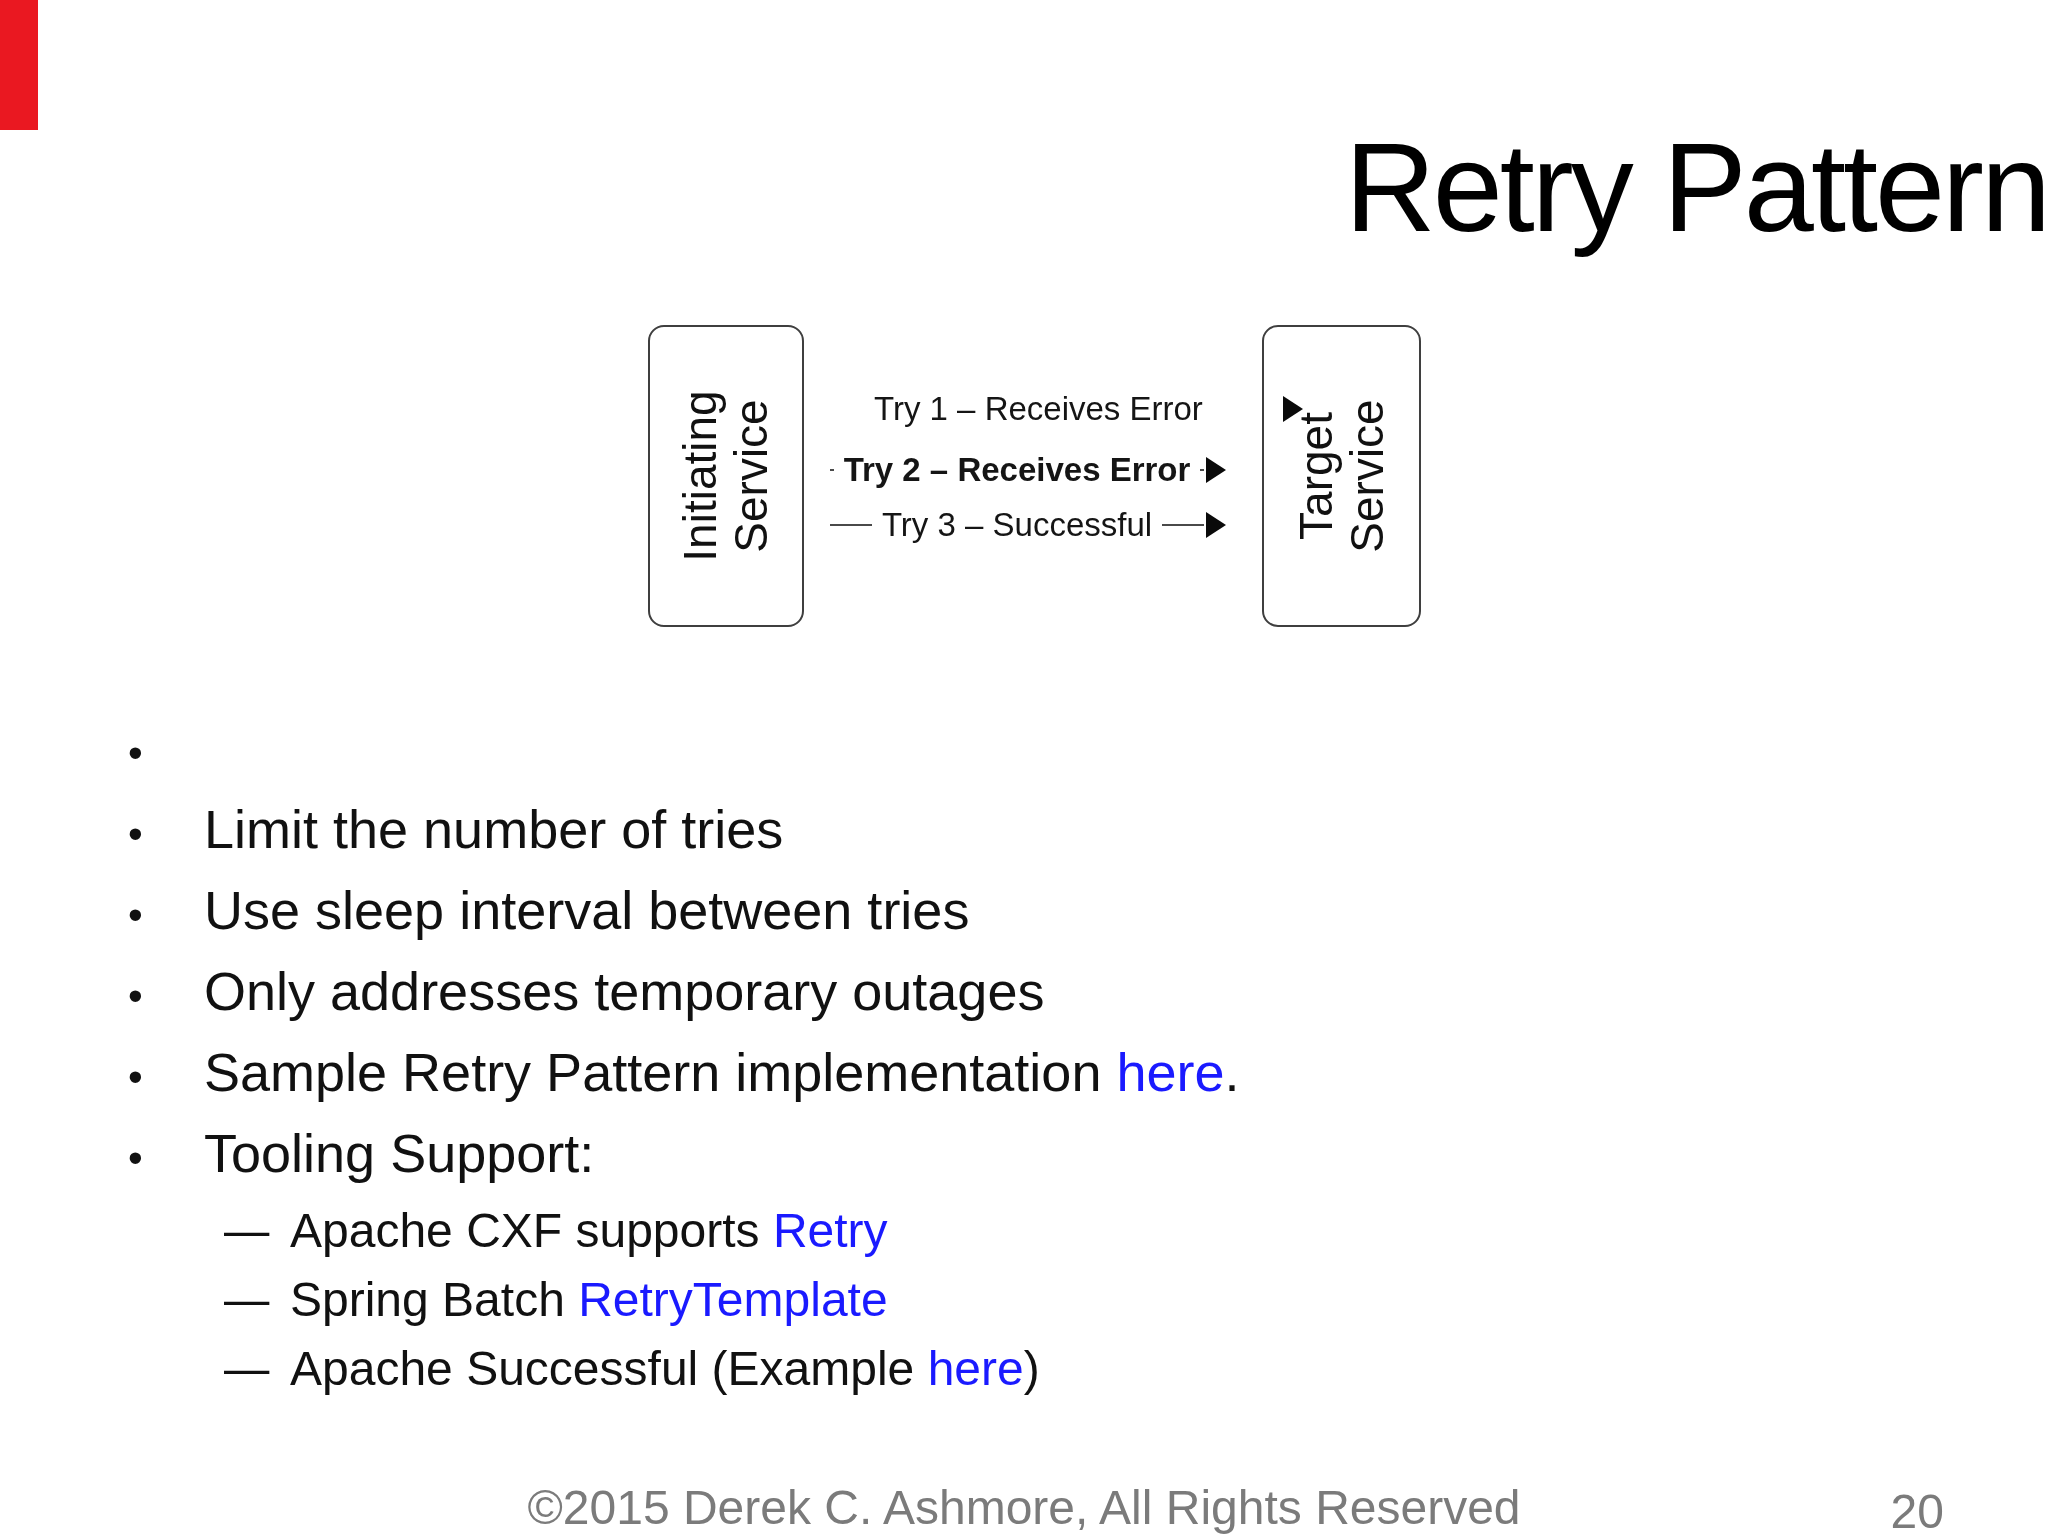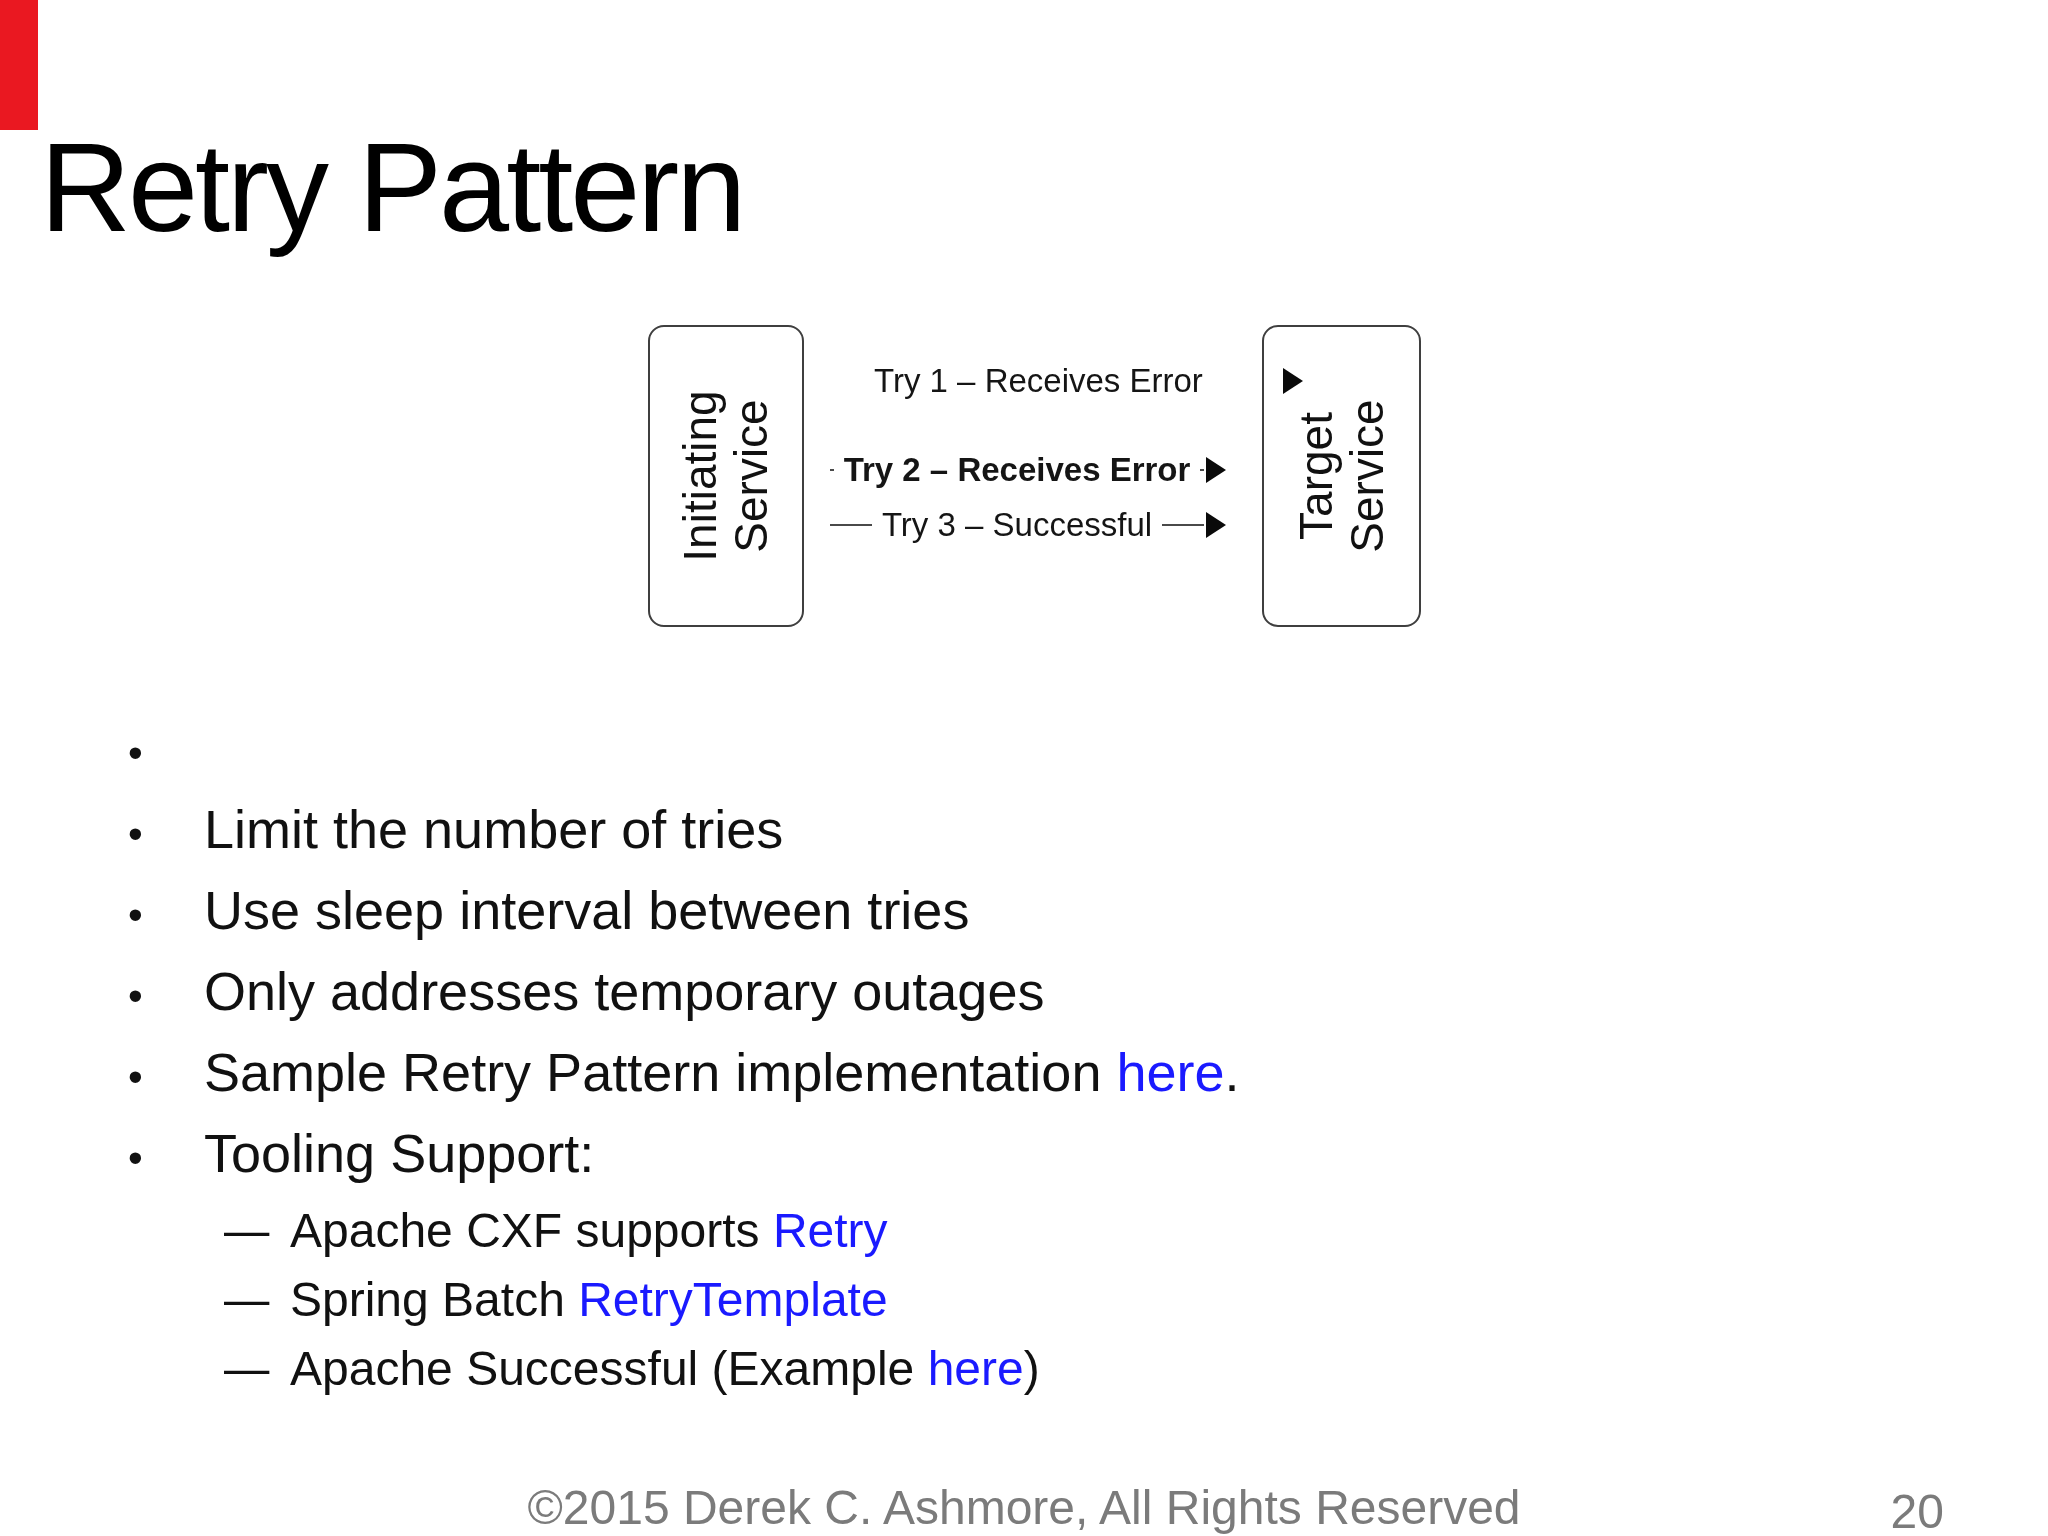--- a/index.html
+++ b/index.html
@@ -4,41 +4,41 @@
 <style>
   html,body{margin:0;padding:0;background:#fff;}
   .slide{
     position:relative;width:2048px;height:1536px;overflow:hidden;
     background:#fff;color:var(--text,#111);
     font-family:"Liberation Sans",sans-serif;
   }
   .red-bar{position:absolute;left:0;top:0;width:38px;height:130px;background:var(--red,#ea1821);}
   .title{
     position:absolute;left:0;right:0;top:112px;margin:0;
-    text-align:left;font-size:126px;font-weight:400;letter-spacing:-3px;
+    text-align:right;font-size:126px;font-weight:400;letter-spacing:-3px;
     line-height:1.2;color:#000;padding-left:40px;
   }
   
   .svc-box{
     position:absolute;top:325px;width:152px;height:298px;background:#fff;
     border:2px solid var(--stroke,#3f3f3f);border-radius:16px;
   }
   .svc-box.left{left:648px;}
   .svc-box.right{left:1262px;width:155px;}
   .svc-label{
     position:absolute;left:50%;top:50%;
     transform:translate(-50%,-50%) rotate(-90deg);
     text-align:center;font-size:46px;line-height:1.1;color:#111;white-space:nowrap;
   }
   .svc-label span{display:block;}
   .arrow{
     position:absolute;left:830px;width:396px;height:48px;
     display:flex;align-items:center;gap:10px;
   }
-  .arrow.a1{top:357px;gap:44px;} .arrow.a2{top:446px;font-weight:bold;} .arrow.a3{top:501px;}
+  .arrow.a1{top:385px;gap:44px;} .arrow.a2{top:446px;font-weight:bold;} .arrow.a3{top:501px;}
   .seg{flex:1;height:0;border-top:2px solid #4a4a4a;}
   .arrow-label{font-size:33px;white-space:nowrap;color:#151515;}
   .arrowhead{
     width:0;height:0;margin-left:-8px;
     border-top:13px solid transparent;border-bottom:13px solid transparent;
     border-left:20px solid #0a0a0a;
   }
   
   .bullets{position:absolute;left:128px;top:714px;width:1800px;}
   .b-item{display:flex;align-items:baseline;font-size:54px;line-height:77px;}

